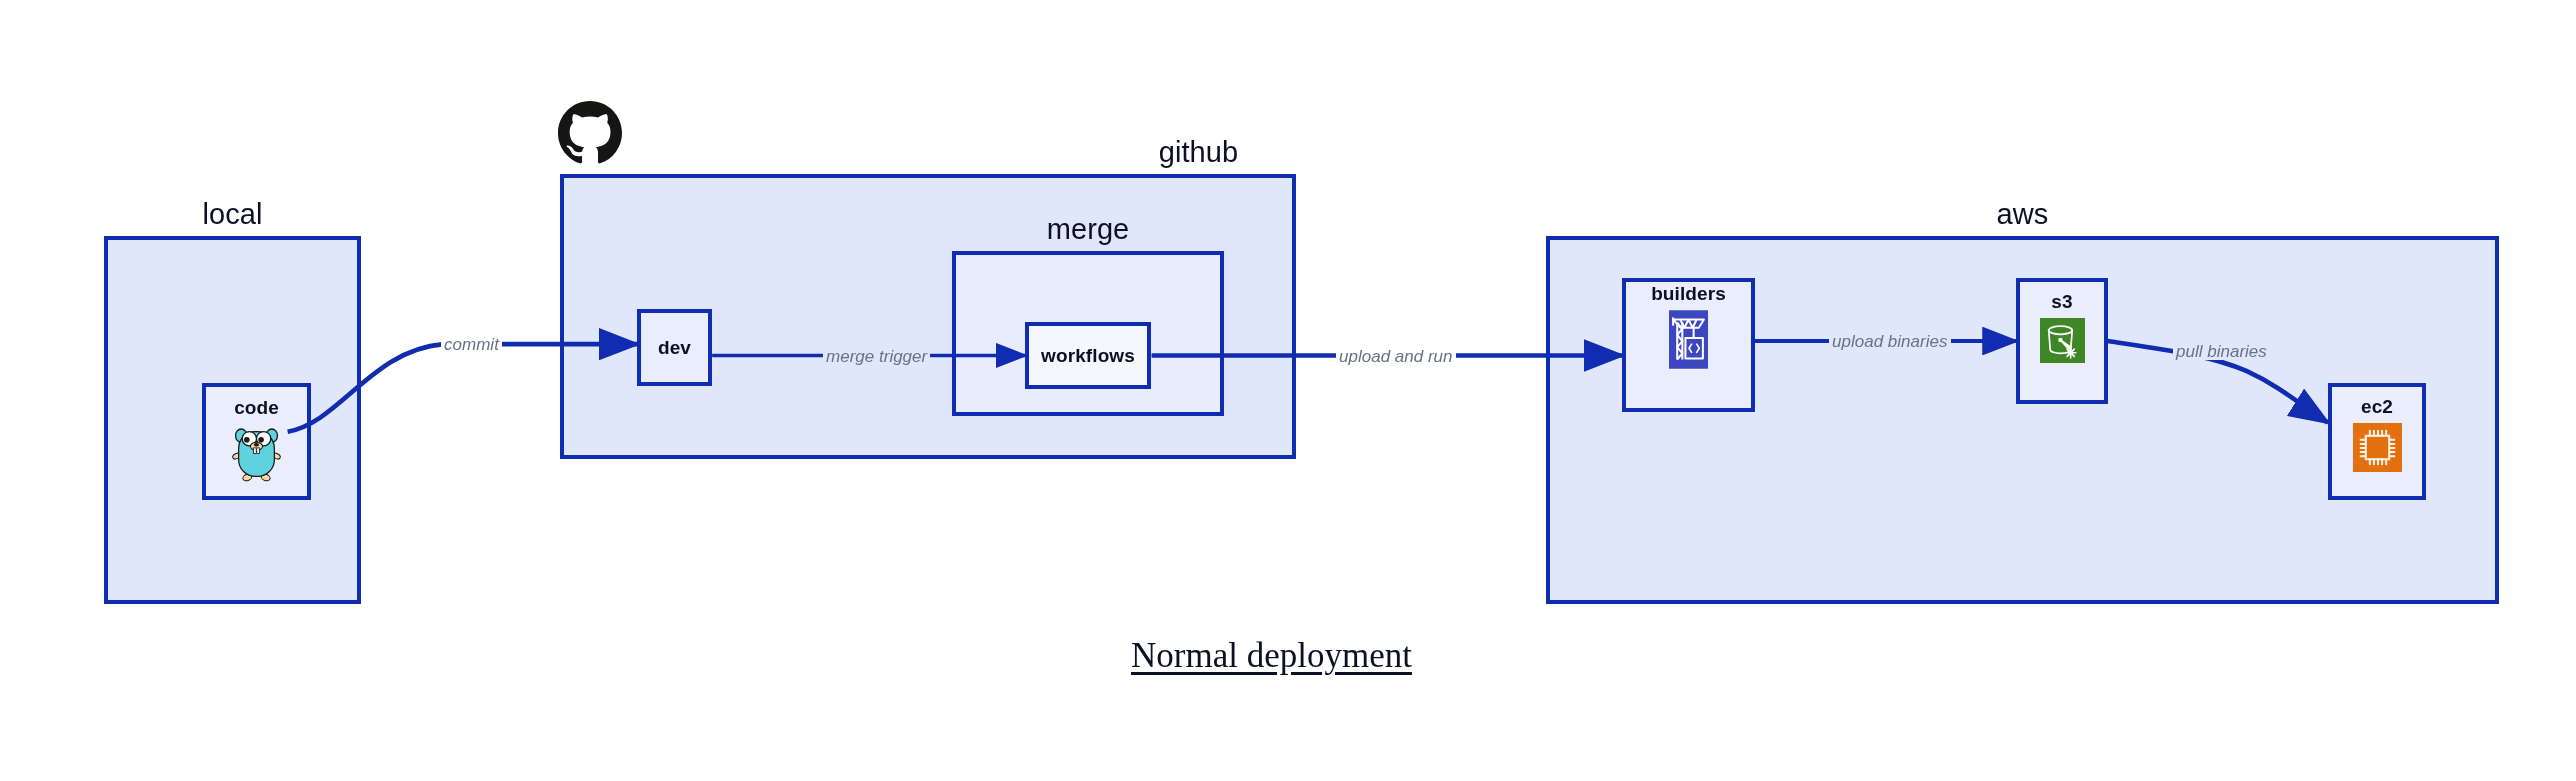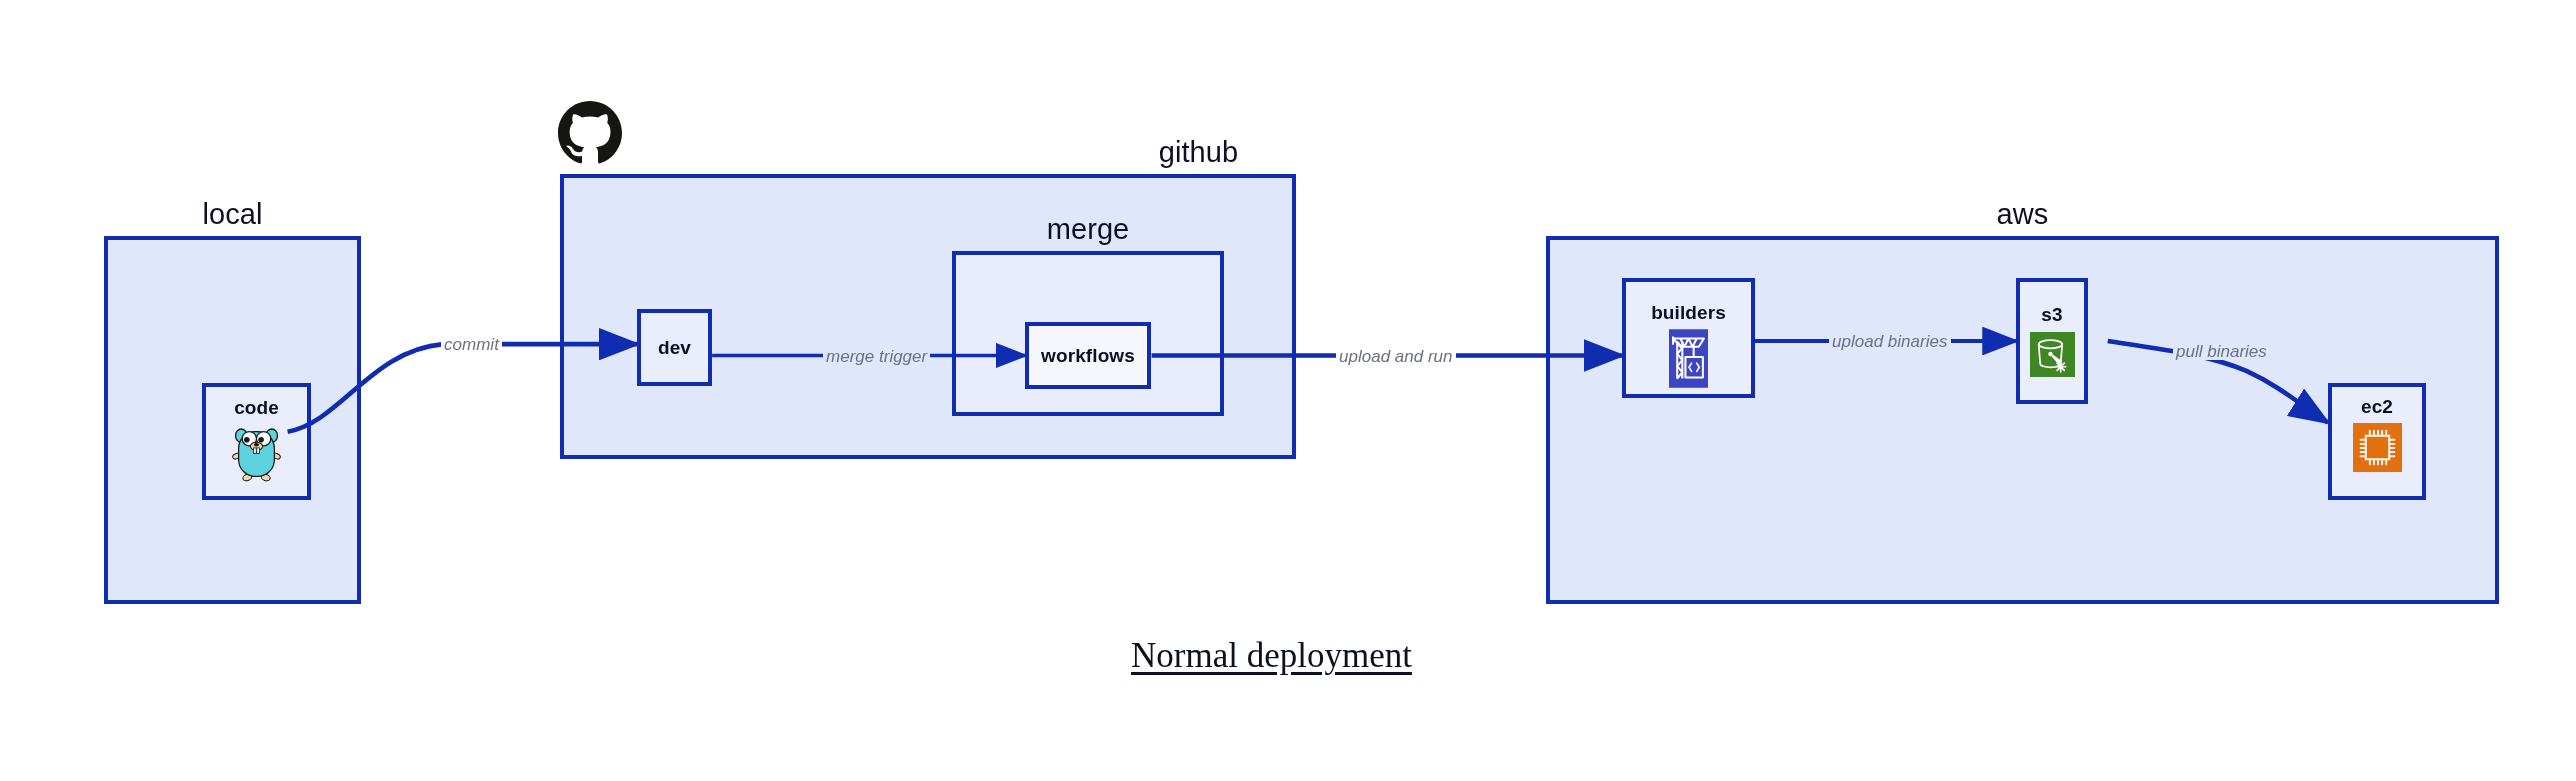--- a/index.html
+++ b/index.html
@@ -161,21 +161,21 @@
   <div class="group-title" style="left:952px; top:215px; width:272px;">merge</div>
   <div class="group inner" style="left:952px; top:251px; width:272px; height:165px;"></div>
 
   <div class="node" style="left:1025px; top:322px; width:126px; height:67px; justify-content:center; background:#f6f7fd;">
     <span class="node-label">workflows</span>
   </div>
 
   <div class="group-title" style="left:1546px; top:200px; width:953px;">aws</div>
   <div class="group" style="left:1546px; top:236px; width:953px; height:368px;"></div>
 
-  <div class="node" style="left:1622px; top:278px; width:133px; height:120px; padding-top:21px;">
+  <div class="node" style="left:1622px; top:278px; width:133px; height:134px; padding-top:2px;">
     <span class="node-label">builders</span>
     <span class="node-icon" style="margin-top:7.2px;">
       <svg width="39" height="59" viewBox="0 0 76 114">
         <rect x="0" y="0" width="76" height="114" fill="#3c46c0"></rect>
         <g fill="none" stroke="#ffffff" stroke-width="4" stroke-linejoin="round">
 
           <path d="M16 24 L16 96 M26 24 L26 96"></path>
           <path d="M16 24 L26 36 L16 48 L26 60 L16 72 L26 84 L16 96"></path>
 
           <path d="M8 18 L68 18 L58 34 L22 34 Z"></path>
@@ -188,21 +188,21 @@
           <rect x="32" y="54" width="34" height="40"></rect>
         </g>
         <g fill="none" stroke="#ffffff" stroke-width="3.2" stroke-linecap="round" stroke-linejoin="round">
           <path d="M44 66 L39 74 L44 82"></path>
           <path d="M54 66 L59 74 L54 82"></path>
         </g>
       </svg>
     </span>
   </div>
 
-  <div class="node" style="left:2016px; top:278px; width:72px; height:126px; padding-top:2px;justify-content:center;">
+  <div class="node" style="left:2016px; top:278px; width:92px; height:126px; padding-top:10px;">
     <span class="node-label">s3</span>
     <span class="node-icon" style="margin-top:7.2px;">
       <svg width="45" height="45" viewBox="0 0 88 88">
         <rect x="0" y="0" width="88" height="88" fill="#3f8624"></rect>
         <g fill="none" stroke="#ffffff" stroke-width="3.4" stroke-linecap="round" stroke-linejoin="round">
           <ellipse cx="40" cy="24" rx="23" ry="8"></ellipse>
           <path d="M17 24 L20 62 a20 7 0 0 0 40 0 L63 24"></path>
           <path d="M40 43 L60 57 L56 61 Z" fill="#ffffff"></path>
           <circle cx="40" cy="43" r="2.6" fill="#ffffff"></circle>
         </g>

